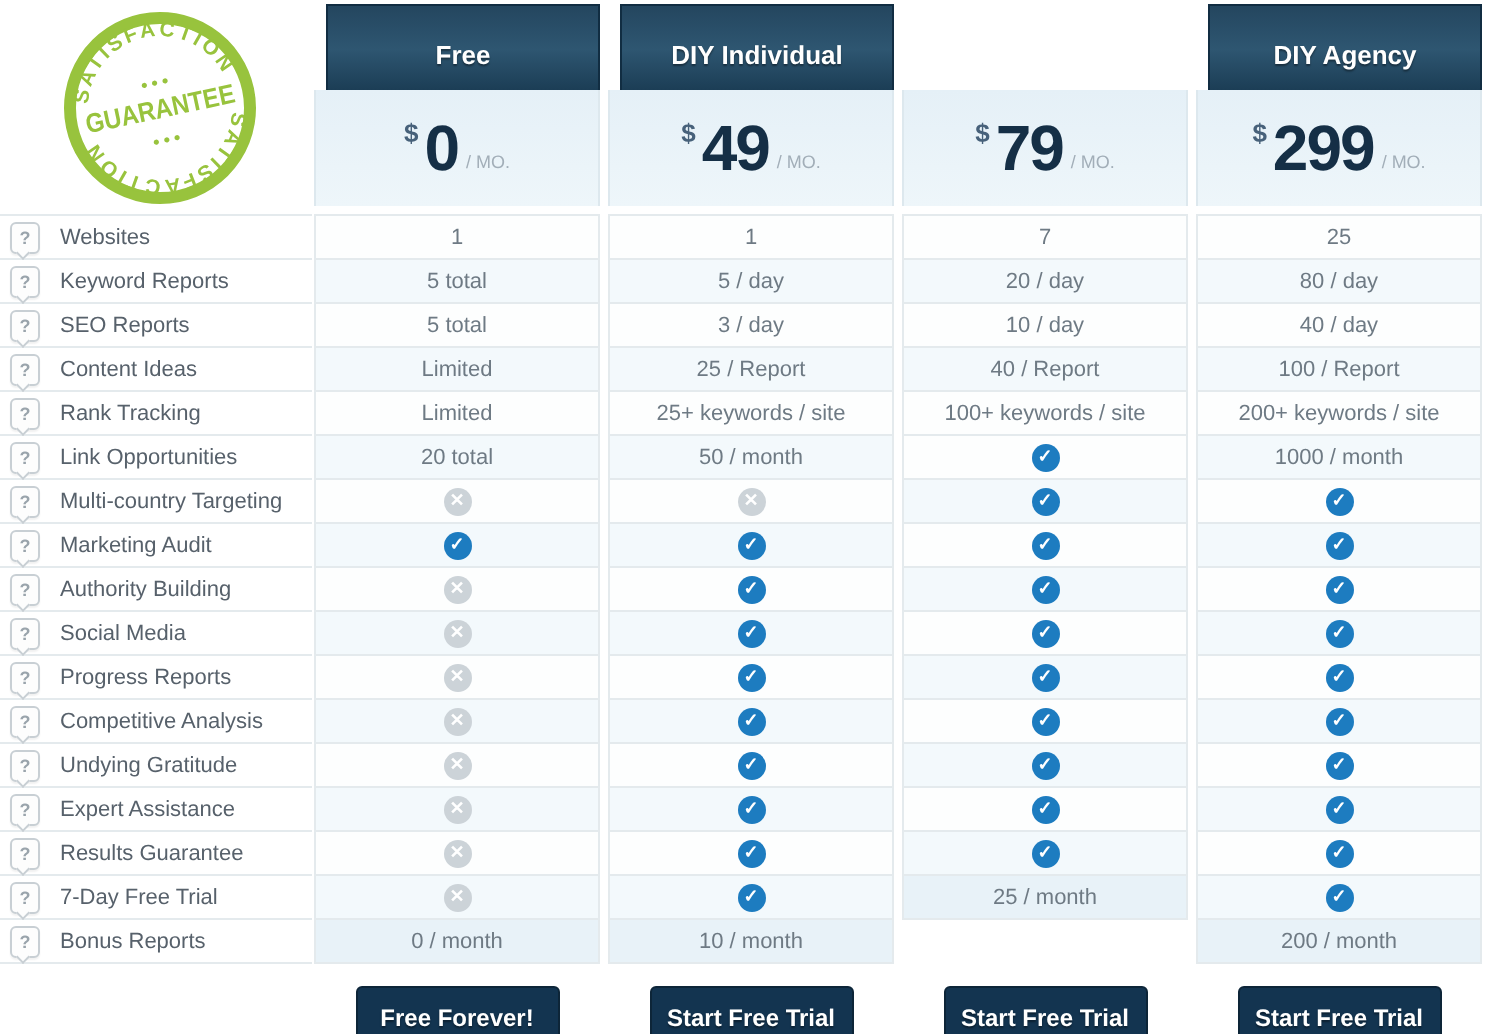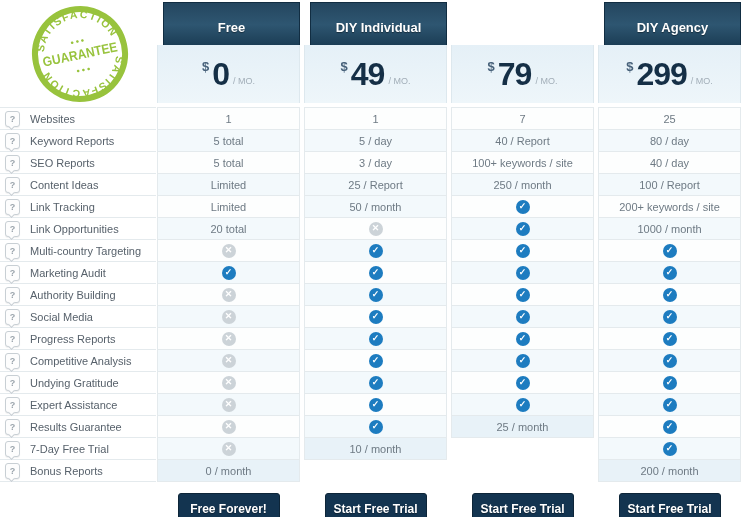--- a/index.html
+++ b/index.html
@@ -89,21 +89,21 @@
       <div class="label-row">
         <span class="help">?</span>
         <span>SEO Reports</span>
       </div>
       <div class="label-row">
         <span class="help">?</span>
         <span>Content Ideas</span>
       </div>
       <div class="label-row">
         <span class="help">?</span>
-        <span>Link Tracking</span>
+        <span>Rank Tracking</span>
       </div>
       <div class="label-row">
         <span class="help">?</span>
         <span>Link Opportunities</span>
       </div>
       <div class="label-row">
         <span class="help">?</span>
         <span>Multi-country Targeting</span>
       </div>
       <div class="label-row">
@@ -224,20 +224,23 @@
           </div>
           <div class="cell stripe">
             <span>5 / day</span>
           </div>
           <div class="cell">
             <span>3 / day</span>
           </div>
           <div class="cell stripe">
             <span>25 / Report</span>
           </div>
+          <div class="cell">
+            <span>25+ keywords / site</span>
+          </div>
           <div class="cell stripe">
             <span>50 / month</span>
           </div>
           <div class="cell">
             <span class="ic no">✕</span>
           </div>
           <div class="cell stripe">
             <span class="ic yes">✓</span>
           </div>
           <div class="cell">
@@ -274,27 +277,30 @@
         <div class="plan-price">
           <span class="currency">$</span>
           <span class="amount">79</span>
           <span class="period">/ MO.</span>
         </div>
         <div class="rows">
           <div class="cell">
             <span>7</span>
           </div>
           <div class="cell stripe">
+            <span>20 / day</span>
+          </div>
+          <div class="cell">
+            <span>10 / day</span>
+          </div>
+          <div class="cell stripe">
             <span>40 / Report</span>
           </div>
           <div class="cell">
             <span>100+ keywords / site</span>
-          </div>
-          <div class="cell stripe">
-            <span>250 / month</span>
           </div>
           <div class="cell">
             <span class="ic yes">✓</span>
           </div>
           <div class="cell stripe">
             <span class="ic yes">✓</span>
           </div>
           <div class="cell">
             <span class="ic yes">✓</span>
           </div>

